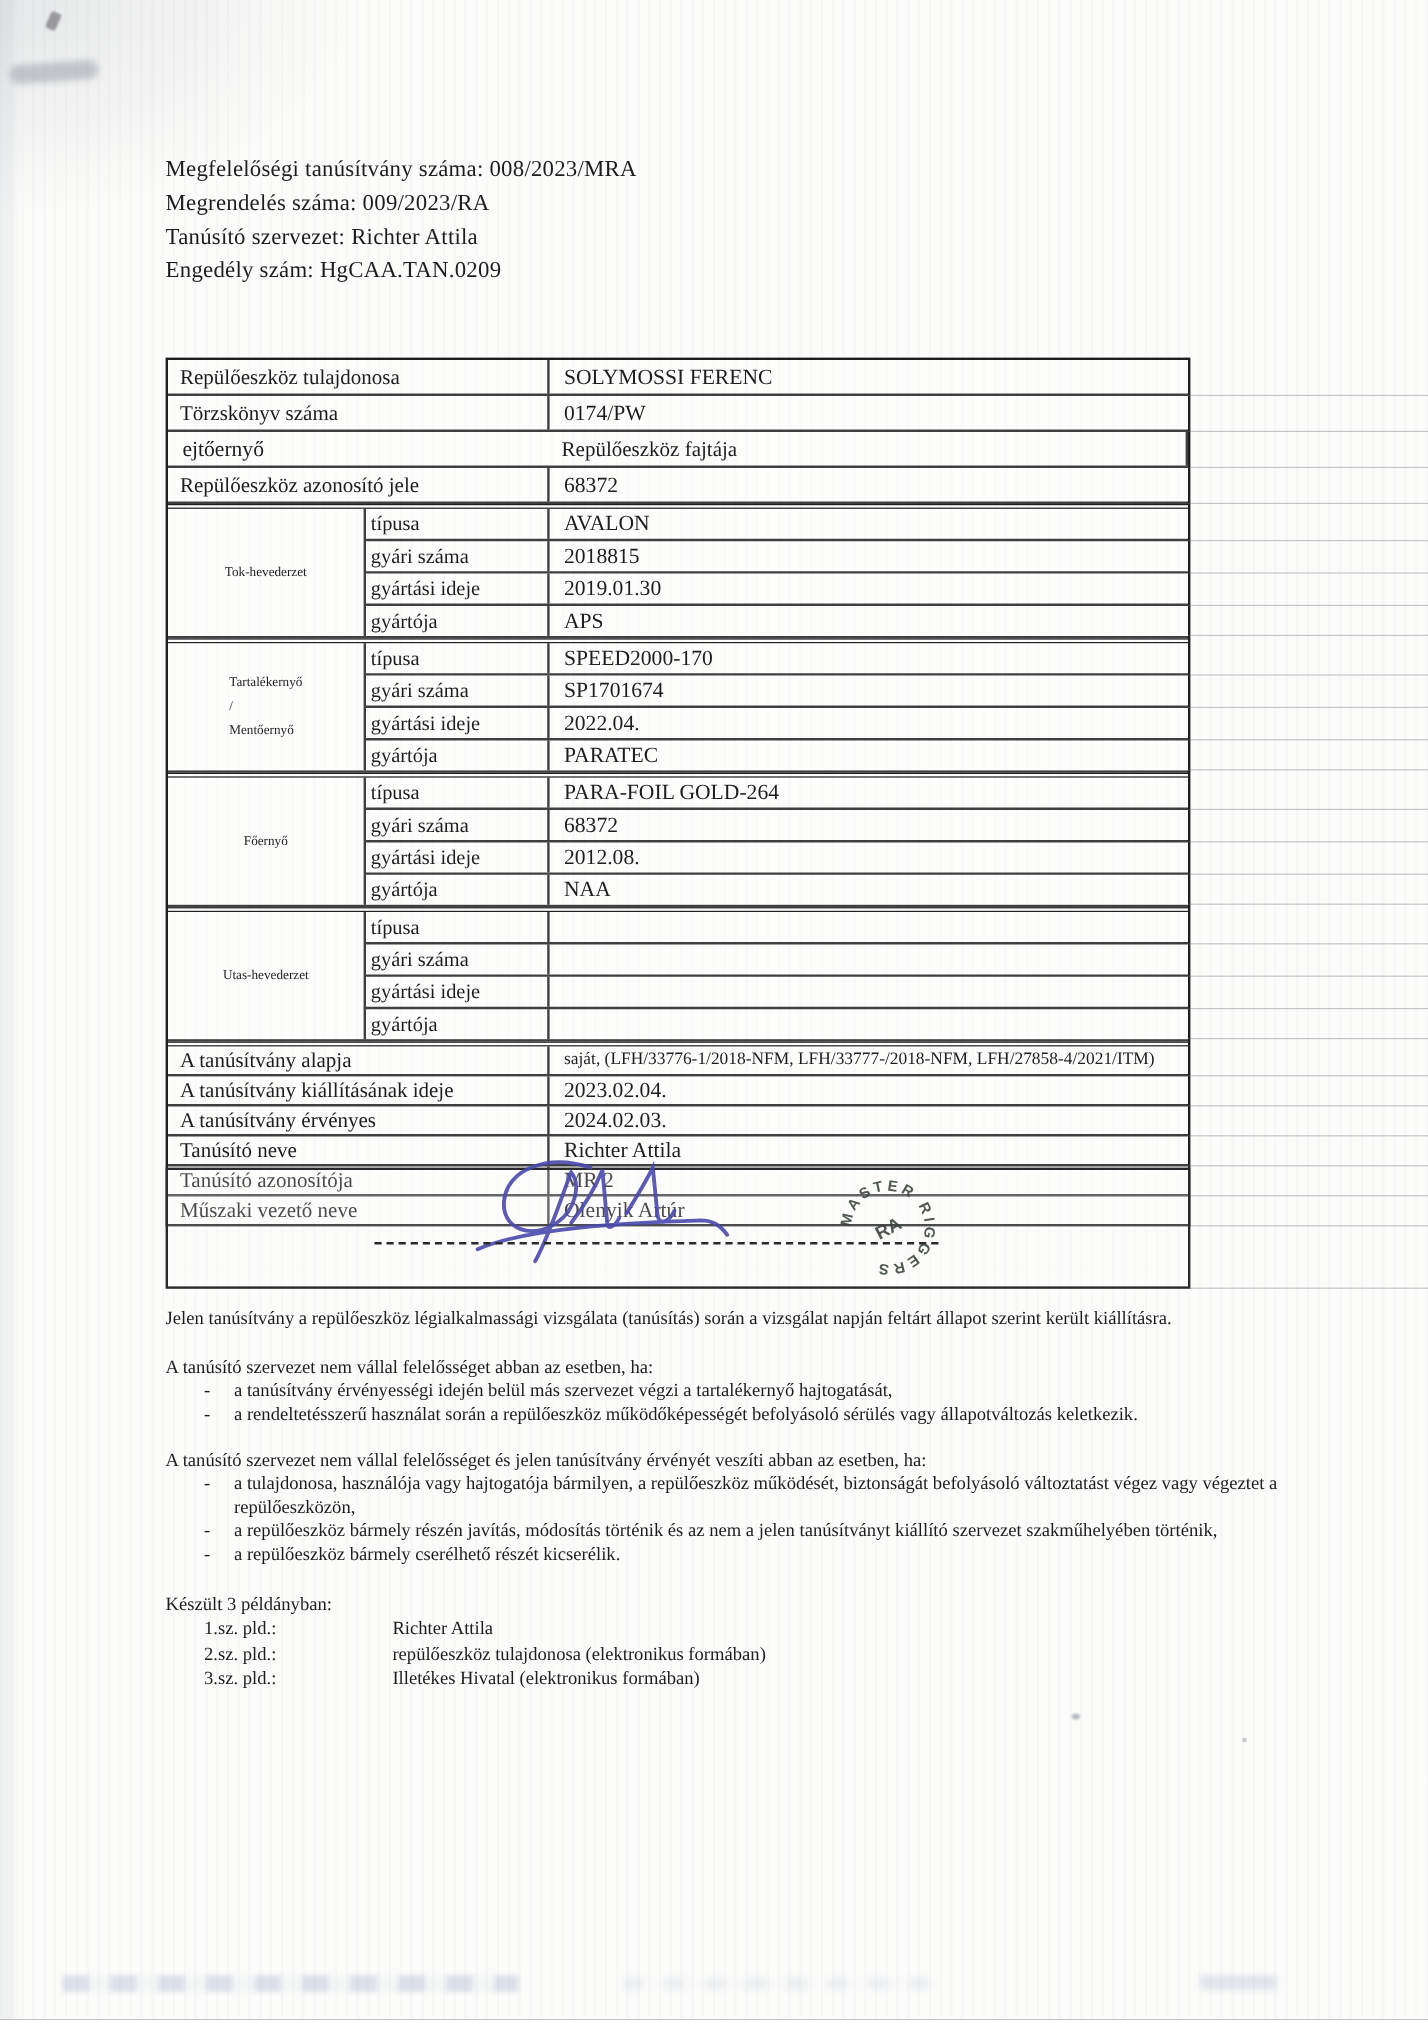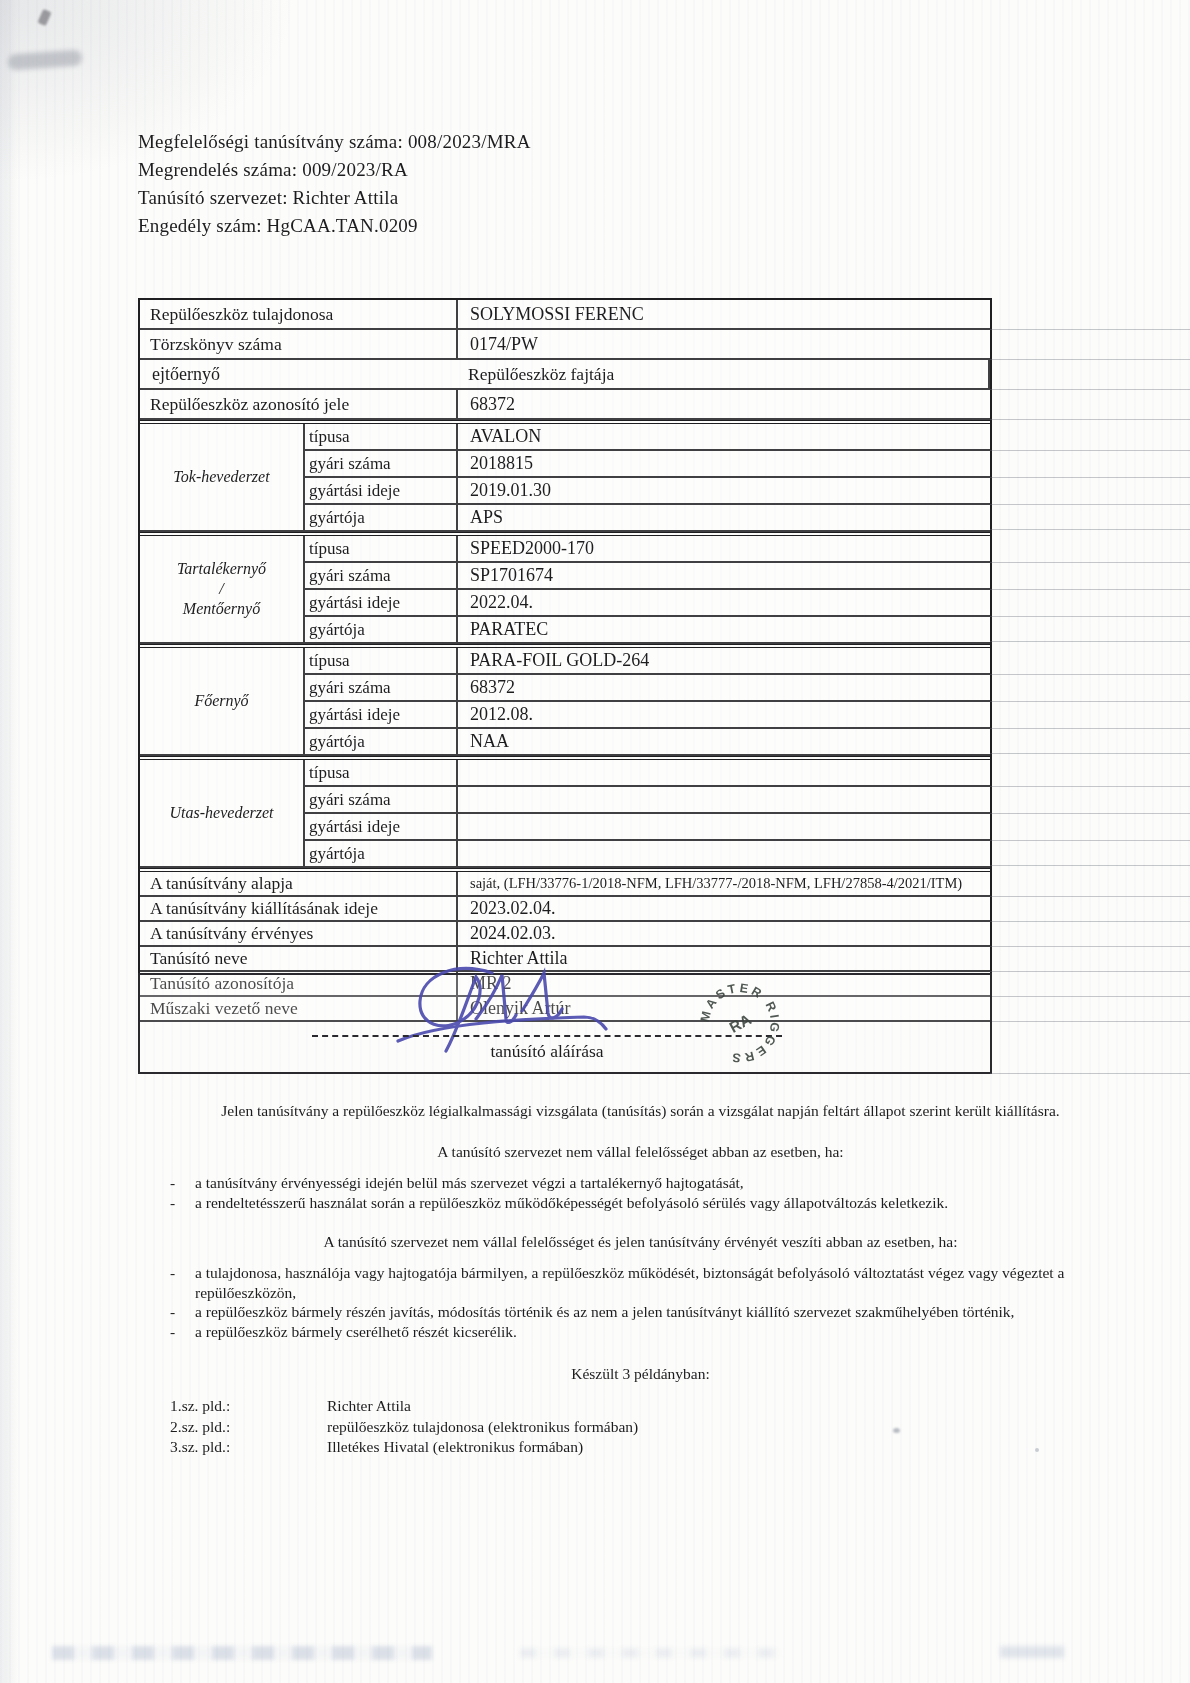--- a/index.html
+++ b/index.html
@@ -36,40 +36,40 @@
   .trow{position:relative;display:grid;grid-template-columns:318px 1fr;border-bottom:2px solid rgba(30,30,34,.85);}
   .trow.top{height:28px;}
   .trow.bottom{height:23px;}
   .trow.dbl{border-top:4px double #1f1f22;}
   .trow:last-child{border-bottom:none;}
   .cell{display:flex;align-items:center;font-size:17.5px;}
   .cell.lab{padding-left:10px;border-right:2px solid rgba(30,30,34,.85);}
   .cell.val{padding-left:12px;font-size:18px;}
   .cell.val.small{font-size:14.5px;}
   .tgroup{position:relative;display:grid;grid-template-columns:165px 1fr;border-top:4px double #1f1f22;border-bottom:2px solid rgba(30,30,34,.85);}
-  .gcell{display:flex;align-items:center;justify-content:center;text-align:center;font-size:16px;
-    border-right:2px solid rgba(30,30,34,.85);white-space:pre-line;line-height:20px;padding:0 4px;font-style:italic;}
+  .gcell{display:flex;align-items:center;justify-content:center;font-size:11px;
+    border-right:2px solid rgba(30,30,34,.85);white-space:pre-line;line-height:20px;padding:0 4px;}
   .gsub{display:block;}
   .srow{position:relative;display:grid;grid-template-columns:153px 1fr;height:25px;border-bottom:2px solid rgba(30,30,34,.85);}
   .srow:last-child{border-bottom:none;}
   .srow .cell.slab{padding-left:4px;border-right:2px solid rgba(30,30,34,.85);font-size:17px;}
   
   .trow::after,.srow::after{content:"";position:absolute;left:100%;bottom:-2px;width:206px;height:1.5px;background:rgba(105,110,122,.38);}
   .srow:last-child::after{bottom:0;}
   
   .sig-box{position:absolute;left:138px;top:973px;width:850px;height:97px;border:2px solid #2a2a2e;background:rgba(255,255,255,.2);}
   .sig-box::after{content:"";position:absolute;left:100%;bottom:-2px;width:206px;height:1.5px;background:rgba(105,110,122,.38);}
   .sig-ink{position:absolute;left:230px;top:-16px;}
   .sig-dash{position:absolute;left:172px;top:60px;width:470px;border-bottom:2.5px dashed #2a2a2e;}
   .sig-caption{position:absolute;left:172px;top:66px;width:470px;text-align:center;font-size:17.5px;}
   .stamp{position:absolute;left:552px;top:0px;width:96px;height:96px;transform:rotate(-28deg);opacity:.88;}
   .stamp text{fill:#39423c;font-family:"Liberation Sans","DejaVu Sans",sans-serif;font-weight:bold;}
   
   .notes{position:absolute;left:138px;top:1089px;width:1005px;font-size:15.5px;line-height:19px;}
-  .notes p{margin:12px;text-align:center;}
+  .notes p{margin:0;}
   .note-p1{margin-bottom:22px !important;}
   .sec-title{margin:0;}
   ul.dash-list{list-style:none;margin:0 0 20px 0;padding:0 0 0 57px;}
   ul.dash-list li{position:relative;line-height:19.5px;}
   ul.dash-list li::before{content:"-";position:absolute;left:-25px;}
   
   .copies{margin-top:22px;}
   .copies-title{margin:0;line-height:21px;}
   .copy-row{display:grid;grid-template-columns:157px auto;line-height:20.5px;margin-left:32px;}
 </style>
@@ -221,21 +221,20 @@
   <div class="sig-box">
     <svg class="sig-ink" width="330" height="125" viewBox="0 0 330 125">
       <g fill="none" stroke="#4a49ae" stroke-width="3.2" stroke-linecap="round" opacity="0.9">
         <path d="M122,14 C86,2 52,16 50,42 C48,66 74,74 94,60 C110,49 114,28 106,18 C98,38 88,70 76,92"></path>
         <path d="M106,60 C120,42 128,26 132,16 L136,60 C136,66 142,64 146,56"></path>
         <path d="M152,52 C162,36 170,22 174,14 L178,54 C179,62 187,60 192,50"></path>
         <path d="M28,82 C70,64 152,60 214,58 C224,58 230,62 236,70"></path>
       </g>
     </svg>
     <div class="sig-dash"></div>
-    <div class="sig-caption">tanúsító aláírása</div>
     <svg class="stamp" viewBox="0 0 100 100">
       <defs>
         <path id="ring" d="M50,50 m-32,0 a32,32 0 1,1 64,0 a32,32 0 1,1 -64,0"></path>
       </defs>
       <text font-size="13" letter-spacing="3">
         <textPath href="#ring" startOffset="8%">MASTER RIGGERS</textPath>
       </text>
       <text x="50" y="56" text-anchor="middle" font-size="16">RA</text>
     </svg>
   </div>

